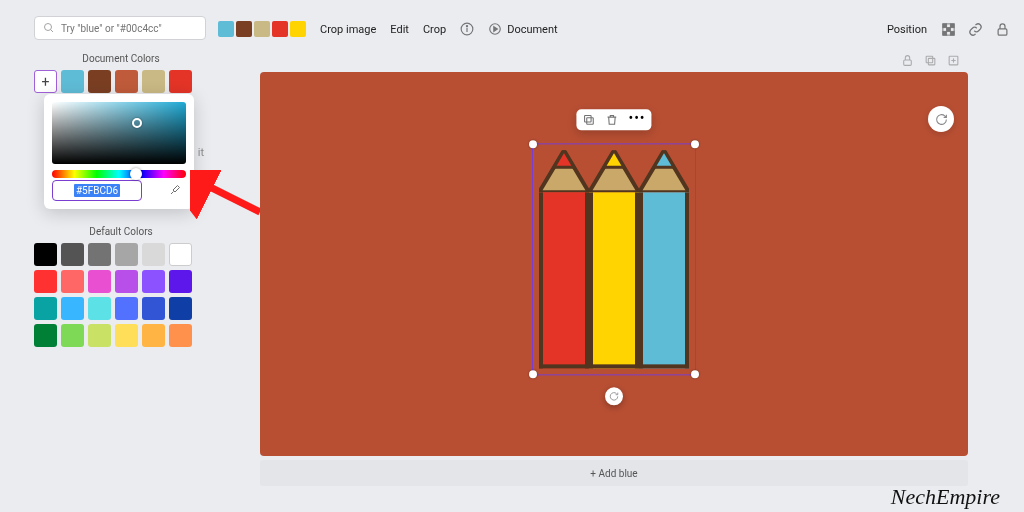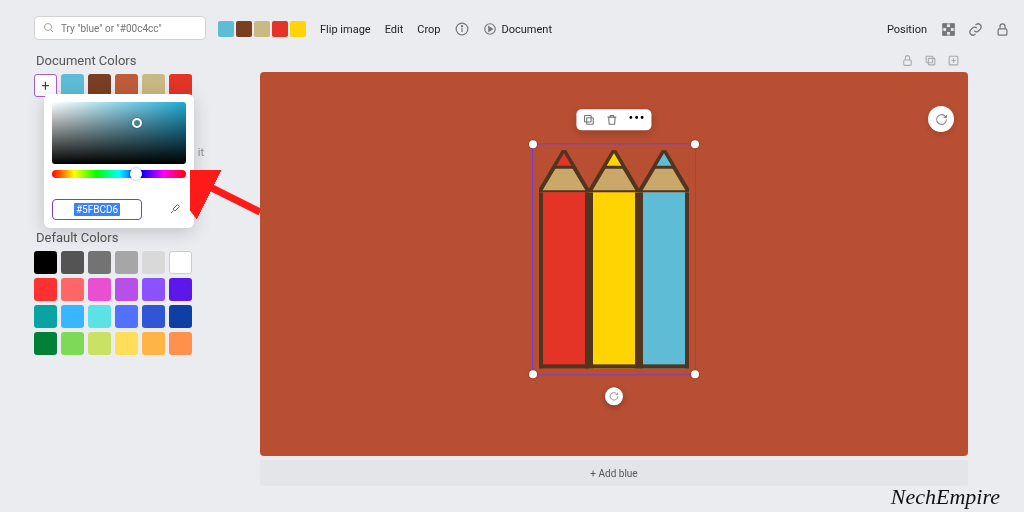--- a/index.html
+++ b/index.html
@@ -3,21 +3,21 @@
 <meta charset="utf-8">
 <style>
   * { box-sizing: border-box; margin: 0; padding: 0; font-family: -apple-system, BlinkMacSystemFont, "Segoe UI", Roboto, sans-serif; }
   body { background: #ebecf0; width: 1024px; height: 512px; overflow: hidden; position: relative; }
 
   .sidebar { position: absolute; left: 34px; top: 16px; width: 172px; }
   .search-box { display: flex; align-items: center; border: 1px solid #d0d2d6; border-radius: 4px; padding: 5px 8px; background: #fff; }
   .search-box svg { width: 12px; height: 12px; flex: 0 0 12px; margin-right: 6px; opacity: .6; }
   .search-box input { border: none; outline: none; font-size: 10px; flex: 1; color: #333; }
 
-  .section-label { font-size: 13px; color: #555; margin: 13px 0 6px 2px; }
+  .section-label { font-size: 10px; color: #555; margin: 13px 0 6px 2px; text-align: center; }
 
   .swatch-row { display: flex; gap: 4px; flex-wrap: wrap; }
   .swatch-grid { display: flex; flex-wrap: wrap; gap: 4px; width: 175px; }
   .swatch { width: 23px; height: 23px; border-radius: 3px; cursor: pointer; }
   .swatch.add { background: #fff; border: 1.5px solid #a060d8; display: flex; align-items: center; justify-content: center; color: #444; font-size: 14px; line-height: 1; }
   .swatch.outlined { border: 1px solid #ccc; }
 
   
   .picker { position: absolute; left: 44px; top: 94px; width: 150px; background: #fff; border-radius: 6px; box-shadow: 0 4px 18px rgba(0,0,0,.18); padding: 8px; }
   .grad {
@@ -26,21 +26,21 @@
       linear-gradient(to top, #000, rgba(0,0,0,0)),
       linear-gradient(to right, #fff, rgba(255,255,255,0)),
       #1fa9d4;
   }
   .grad-handle { position: absolute; width: 10px; height: 10px; border: 2px solid #fff; border-radius: 50%; box-shadow: 0 0 2px rgba(0,0,0,.5); }
   .hue {
     margin-top: 6px; width: 100%; height: 8px; border-radius: 4px; position: relative;
     background: linear-gradient(to right, red, #ff0, #0f0, #0ff, #00f, #f0f, red);
   }
   .hue-handle { position: absolute; top: -2px; width: 12px; height: 12px; background: #fff; border-radius: 50%; box-shadow: 0 0 3px rgba(0,0,0,.4); }
-  .hex-row { display: flex; margin-top: 20px; gap: 22px; align-items: center; }
+  .hex-row { display: flex; margin-top: 1px; gap: 22px; align-items: center; }
   .hex-input { flex: 1; border: 1.5px solid #7a3fd0; border-radius: 4px; padding: 4px 6px; font-size: 10px; text-align: center; }
   .hex-input span { background: #3b82f6; color: #fff; padding: 1px 2px; border-radius: 1px; }
   .eyedrop { width: 22px; height: 22px; display: flex; align-items: center; justify-content: center; cursor: pointer; }
   .eyedrop svg { width: 12px; height: 12px; opacity: .7; }
   .picker-side-label { position: absolute; right: -10px; top: 52px; font-size: 11px; color: #888; }
 
   
   .arrow { position: absolute; left: 190px; top: 170px; pointer-events: none; }
 
   
@@ -167,21 +167,21 @@
 </svg>
 
 <div class="toolbar">
   <div class="tb-swatches" id="tb-sw">
       <div class="tb-sw" style="background: rgb(95, 188, 214);"></div>
       <div class="tb-sw" style="background: rgb(122, 63, 35);"></div>
       <div class="tb-sw" style="background: rgb(201, 185, 132);"></div>
       <div class="tb-sw" style="background: rgb(227, 52, 39);"></div>
       <div class="tb-sw" style="background: rgb(255, 212, 0);"></div>
     </div>
-  <div class="tb-link">Flip image</div>
+  <div class="tb-link">Crop image</div>
   <div class="tb-link">Edit</div>
   <div class="tb-link">Crop</div>
   <svg class="tb-ico" viewBox="0 0 24 24" fill="none" stroke="#444" stroke-width="2">
       <circle cx="12" cy="12" r="10"></circle>
       <line x1="12" y1="10" x2="12" y2="17"></line>
       <circle cx="12" cy="7" r="1" fill="#444"></circle>
     </svg>
   <div style="display:flex;align-items:center;gap:5px;cursor:pointer">
     <svg class="tb-ico" viewBox="0 0 24 24" fill="none" stroke="#444" stroke-width="2">
         <circle cx="12" cy="12" r="9"></circle>

